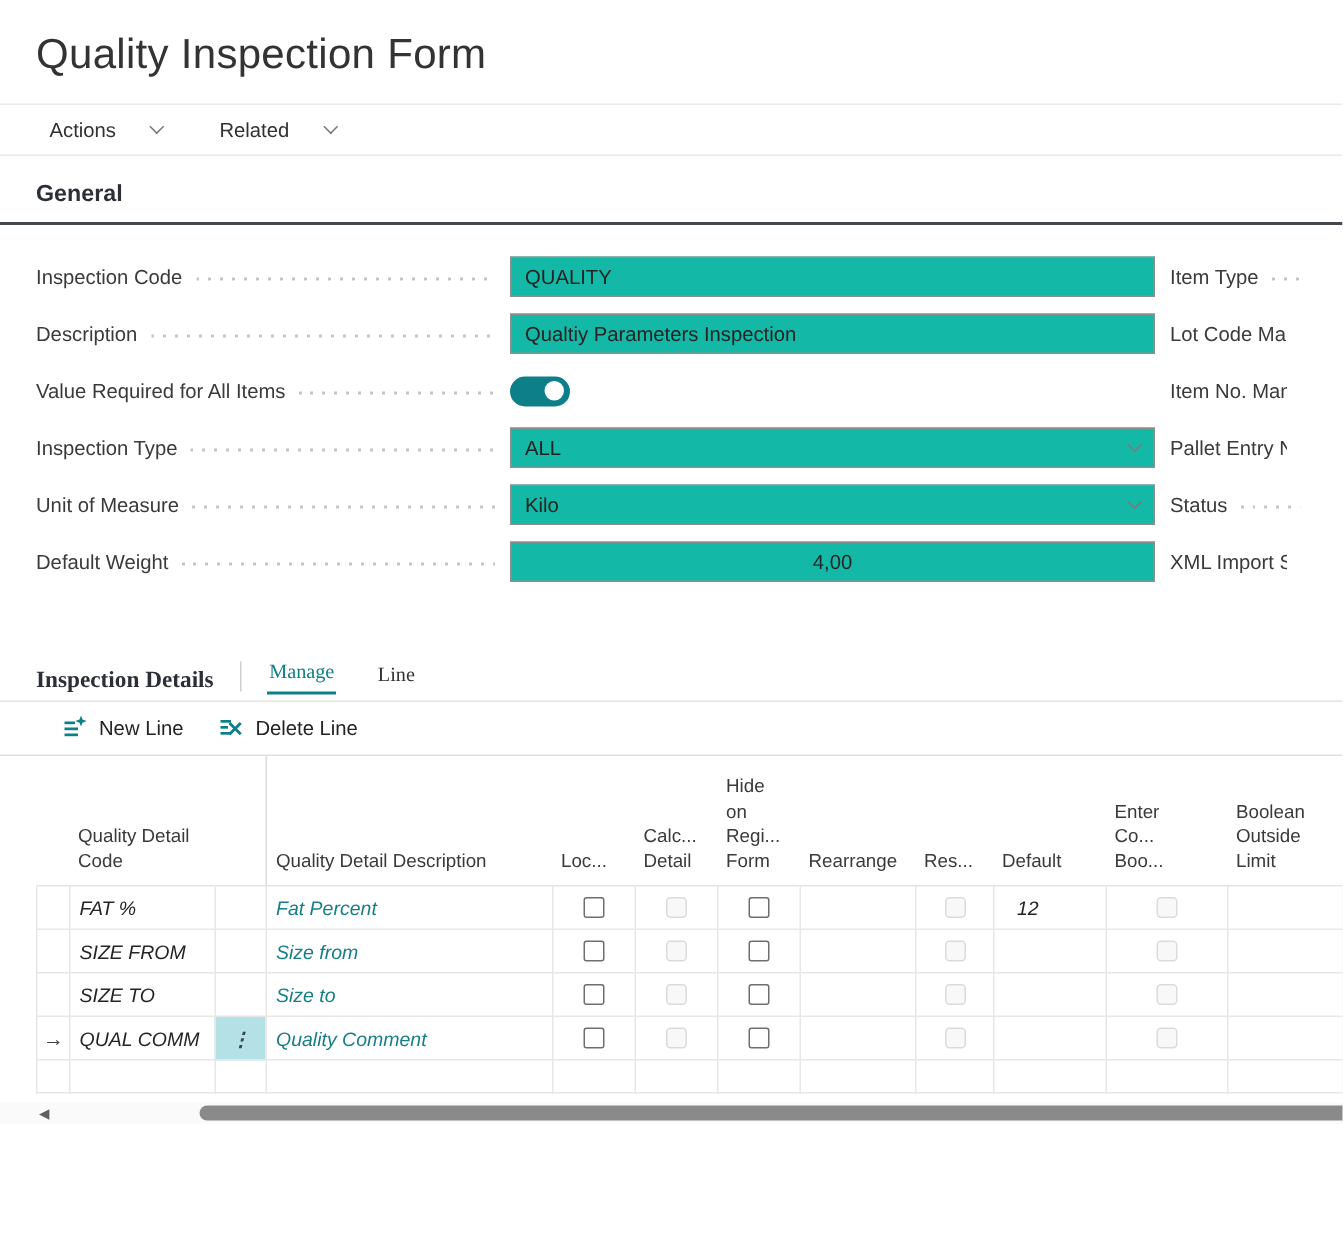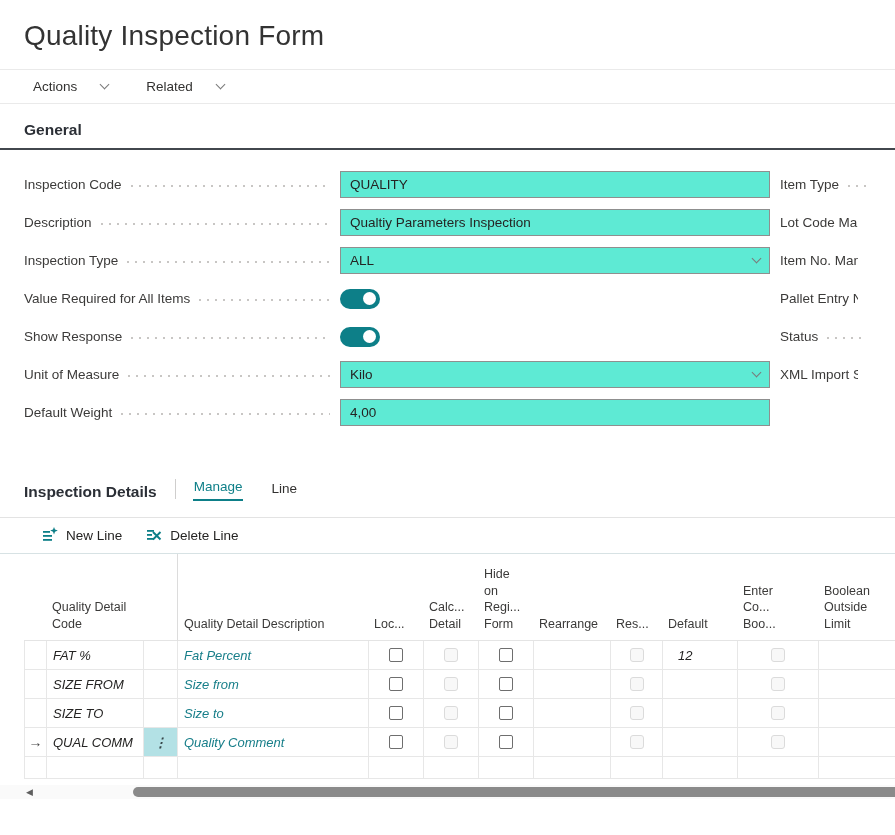--- a/index.html
+++ b/index.html
@@ -17,34 +17,34 @@
   
   .section-heading { font-size:15.5px; font-weight:700; color:#2b2f36; margin:17px 0 9px 24px; }
   .section-rule { height:2px; background:#42474d; }
 
   .form-area { position:relative; padding:21px 0 0 24px; }
   .field-row { display:flex; align-items:center; height:27px; margin-bottom:11px; width:746px; }
   .field-label { font-size:13.5px; color:#3b3a39; white-space:nowrap; }
   .leader-dots { flex:1; height:2px; margin:3px 10px 0 9px;
                  background:repeating-linear-gradient(to right,#c8c6c4 0 2px, transparent 2px 8px); }
   .control-slot { width:430px; display:flex; align-items:center; }
-  .input-box { width:430px; height:27px; border:1px solid #8f8f8f; background:#5eead4;
+  .input-box { width:430px; height:27px; border:1px solid #8f8f8f; background:#14b8a6;
                display:flex; align-items:center; padding:0 9px; font-size:13.5px; color:#252423; }
-  .input-box.num { justify-content:flex-start; }
+  .input-box.num { justify-content:center; }
   .input-box .sel-chev { margin-left:auto; }
   .toggle { width:40px; height:20px; background:#0d7f88; border-radius:10px; position:relative; cursor:pointer; }
   .toggle .knob { position:absolute; top:3.5px; right:4px; width:13px; height:13px; border-radius:50%; background:#fff; }
 
   .right-col { position:absolute; left:780px; top:21px; width:87px; overflow:hidden; }
   .rfield-row { display:flex; align-items:center; height:27px; margin-bottom:11px; overflow:hidden; }
   .rfield-row .field-label { overflow:hidden; }
   .rfield-row .leader-dots { min-width:0; margin-right:0; }
 
   
-  .details-header { display:flex; align-items:flex-end; margin:51px 0 16px 24px; height:24px; }
+  .details-header { display:flex; align-items:flex-end; margin:51px 0 4px 24px; height:24px;font-family:Liberation Serif, serif; }
   .details-title { font-size:15.5px; font-weight:700; color:#2b2f36; margin-right:18px; }
   .vsep { width:1px; height:20px; background:#cfcecd; margin:0 17px 0 0; align-self:center; }
   .tab { font-size:13.5px; color:#323130; margin-right:27px; padding:0 1px 5px 1px; cursor:pointer; }
   .tab.active { color:#0d7f88; border-bottom:2px solid #0d7f88; }
   .details-rule { height:1px; background:#e3e3e3; margin-top:4px; }
 
   .grid-actions { display:flex; gap:24px; padding:9px 0 10px 42px; border-bottom:1px solid #d7e2e4; }
   .grid-action { display:flex; align-items:center; gap:8px; font-size:13.5px; color:#252423; cursor:pointer; }
   .grid-action svg { display:block; }
 
@@ -108,44 +108,35 @@
       <div class="field-row">
         <div class="field-label">Description</div>
         <div class="leader-dots"></div>
         <div class="control-slot">
           <div class="input-box">
             <div>Qualtiy Parameters Inspection</div>
           </div>
         </div>
       </div>
       <div class="field-row">
+        <div class="field-label">Value Required for All Items</div>
+        <div class="leader-dots"></div>
+        <div class="control-slot">
+          <div class="toggle">
+            <div class="knob"></div>
+          </div>
+        </div>
+      </div>
+      <div class="field-row">
         <div class="field-label">Inspection Type</div>
         <div class="leader-dots"></div>
         <div class="control-slot">
           <div class="input-box">
             <div>ALL</div>
             <div class="chev sel-chev"></div>
-          </div>
-        </div>
-      </div>
-      <div class="field-row">
-        <div class="field-label">Value Required for All Items</div>
-        <div class="leader-dots"></div>
-        <div class="control-slot">
-          <div class="toggle">
-            <div class="knob"></div>
-          </div>
-        </div>
-      </div>
-      <div class="field-row">
-        <div class="field-label">Show Response</div>
-        <div class="leader-dots"></div>
-        <div class="control-slot">
-          <div class="toggle">
-            <div class="knob"></div>
           </div>
         </div>
       </div>
       <div class="field-row">
         <div class="field-label">Unit of Measure</div>
         <div class="leader-dots"></div>
         <div class="control-slot">
           <div class="input-box">
             <div>Kilo</div>
             <div class="chev sel-chev"></div>

